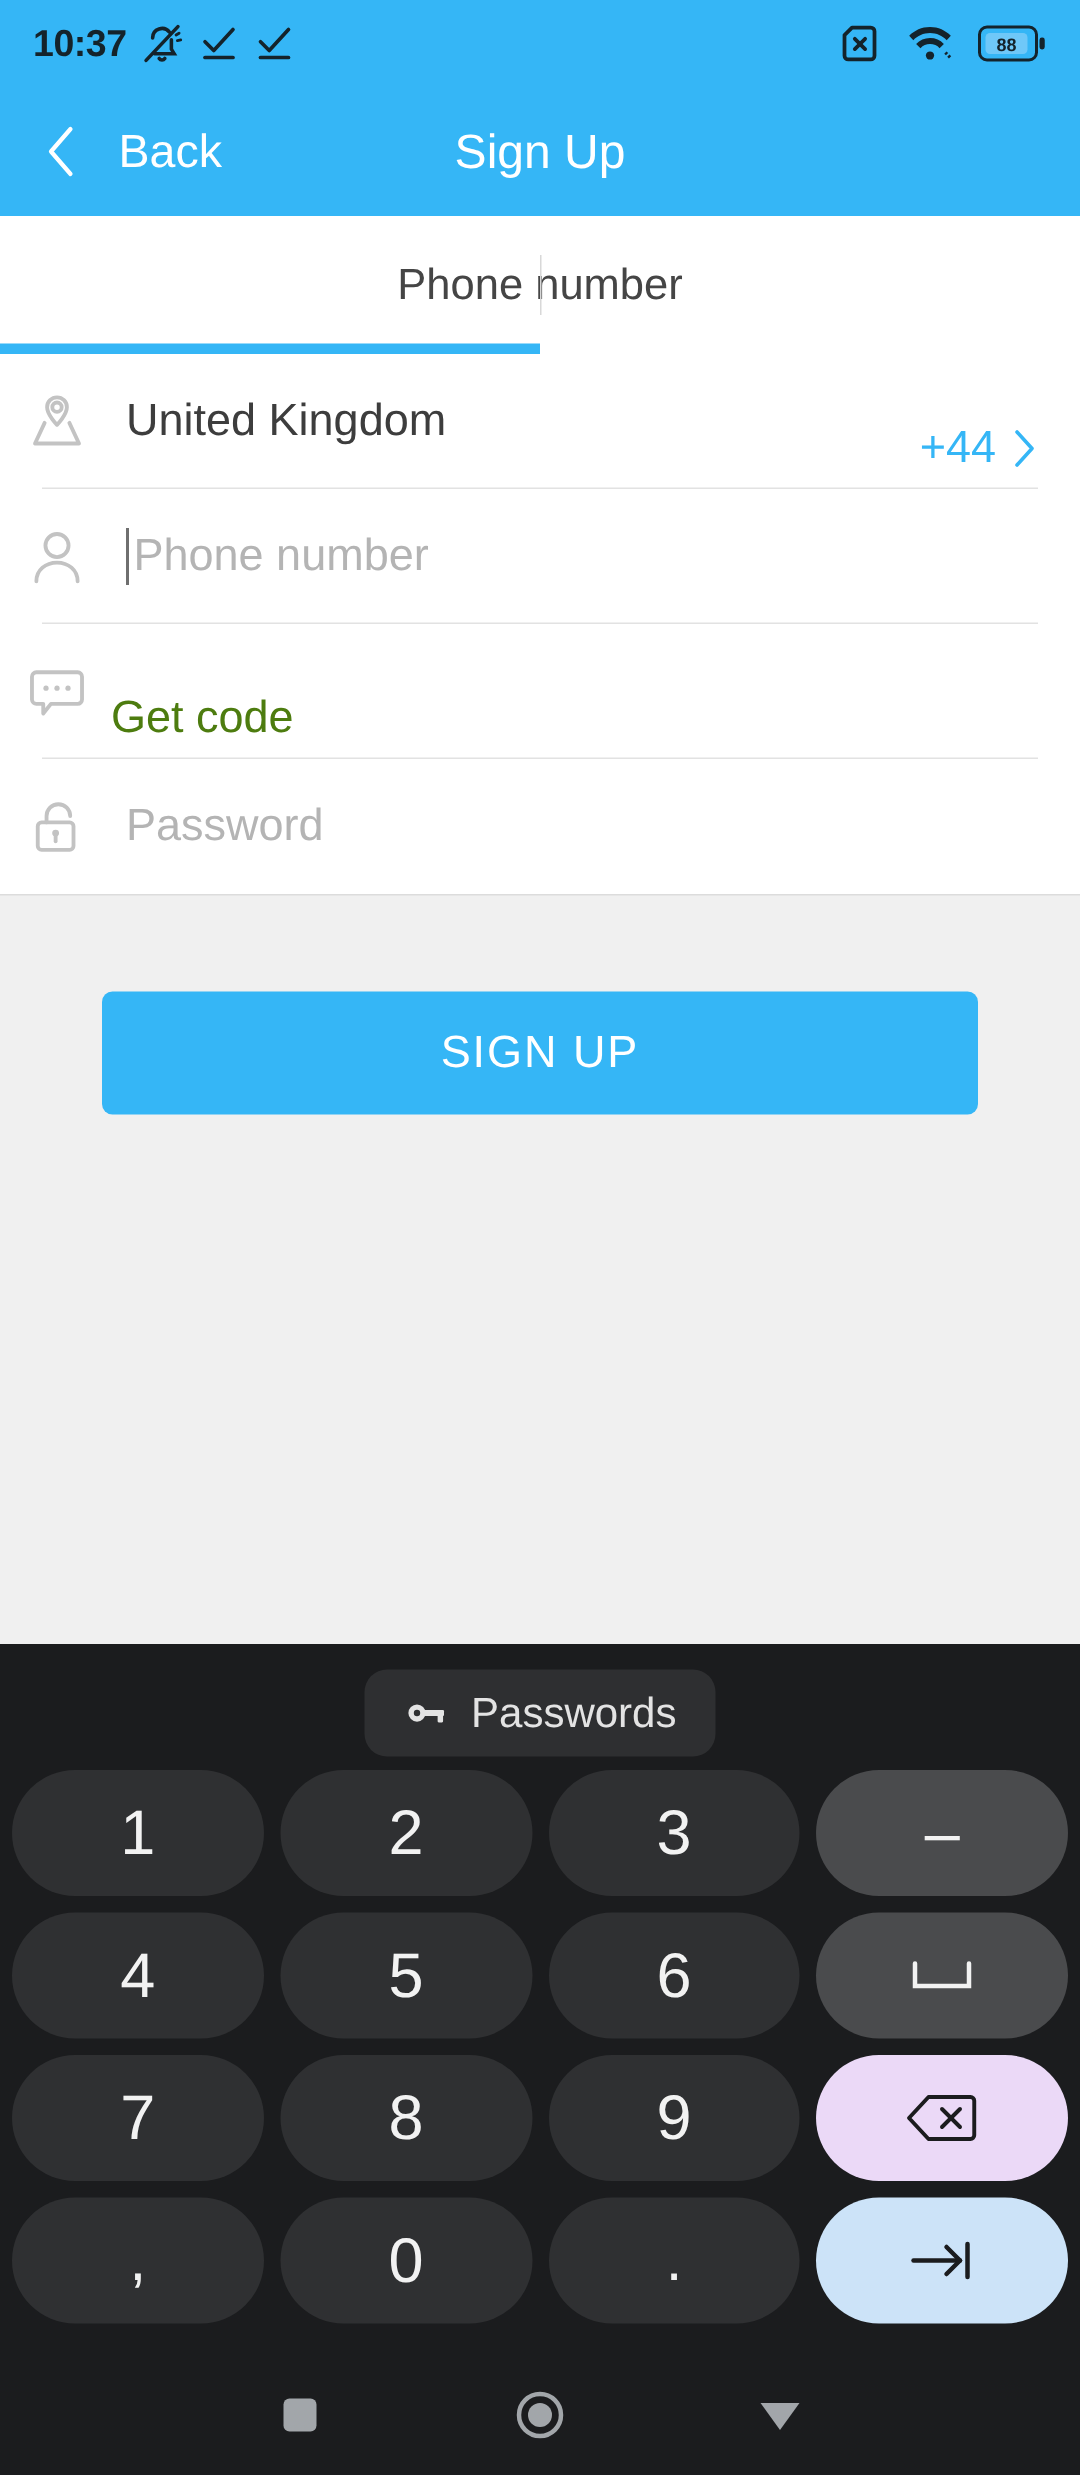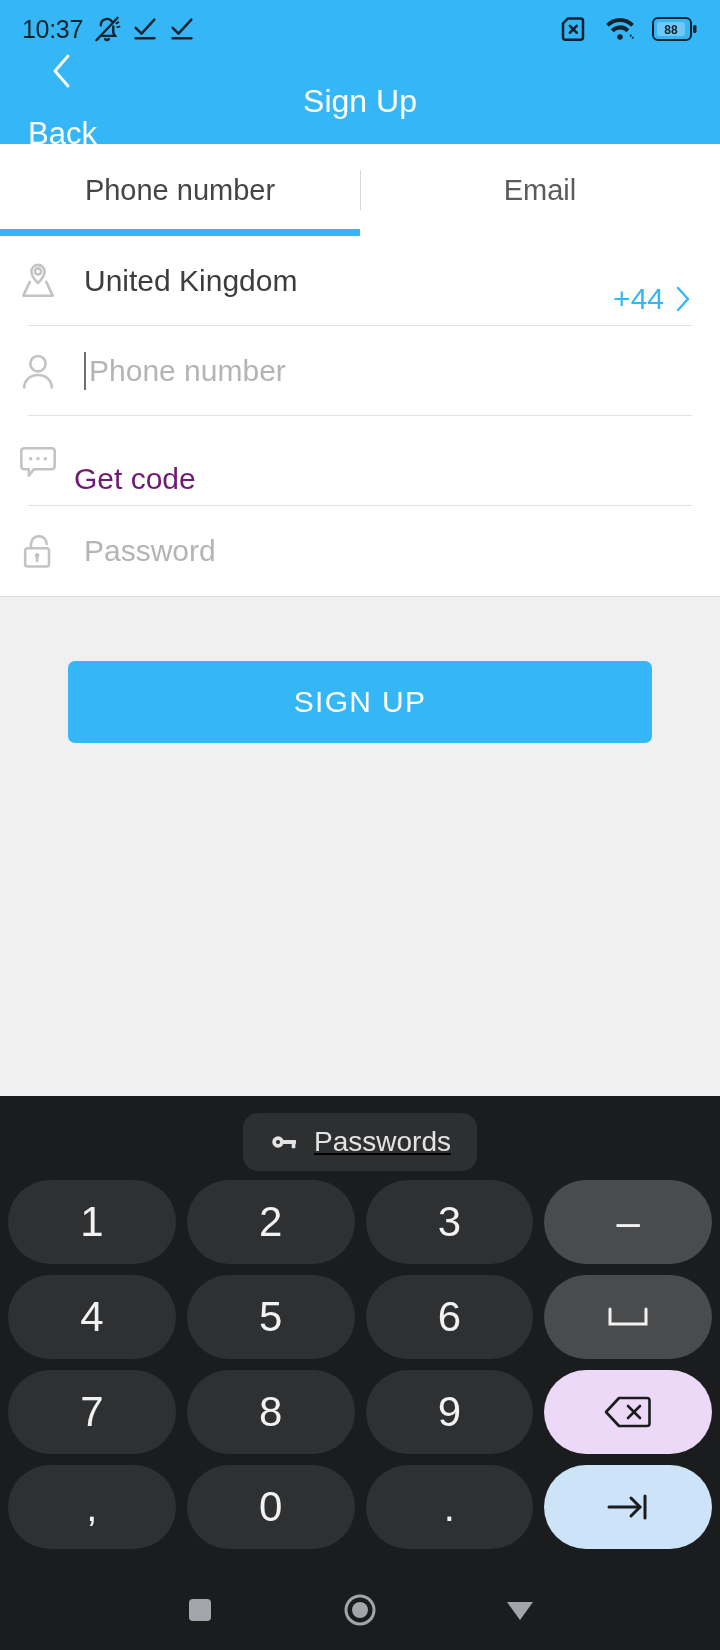--- a/index.html
+++ b/index.html
@@ -32,20 +32,21 @@
   }
   .status-left {
     display: flex;
     align-items: center;
     gap: 9px;
   }
   .status-time {
     color: #14232b;
     font-size: 25px;
     letter-spacing: -0.3px;
+    font-weight: bold;
   }
   .status-right {
     margin-left: auto;
     display: flex;
     align-items: center;
     gap: 16px;
   }
   .sicon { display: block; }
 
   
@@ -56,21 +57,20 @@
     display: flex;
     align-items: center;
     flex: 0 0 auto;
   }
   .back-btn {
     display: flex;
     align-items: center;
     gap: 25px;
     padding-left: 28px;
     cursor: pointer;
-    flex-direction: column;
   }
   .back-label {
     color: #ffffff;
     font-size: 31px;
   }
   .app-title {
     position: absolute;
     left: 0; right: 0;
     text-align: center;
     color: #ffffff;
@@ -159,21 +159,21 @@
   }
   .f-right {
     font-size: 30px;
     color: #35B6F6;
     display: flex;
     align-items: center;
     gap: 10px;
     cursor: pointer;
     margin-top: 36px;
   }
-  .f-right.link { color: #701a75; }
+  .f-right.link { color: #4d7c0f; }
 
   
   .content {
     background: #f0f0f0;
     flex: 1 1 auto;
     border-top: 1px solid #dcdcdc;
     padding-top: 64px;
   }
   .signup-btn {
     margin: 0 68px;
@@ -206,21 +206,20 @@
   }
   .pw-chip {
     background: #2e2f31;
     border-radius: 15px;
     height: 58px;
     display: flex;
     align-items: center;
     gap: 15px;
     padding: 12px 26px;
     cursor: pointer;
-    text-decoration: underline;
   }
   .pw-chip-label {
     color: #e3e3e3;
     font-size: 28px;
   }
   .keys {
     padding: 0 8px 10px 8px;
   }
   .krow {
     display: flex;
@@ -324,23 +323,20 @@
       <span class="back-label">Back</span>
     </div>
     <div class="app-title">Sign Up</div>
   </div>
 
   <div class="tabs">
     <div class="tab active">
       <span>Phone number</span>
     </div>
     <div class="tab-divider"></div>
-    <div class="tab">
-      <span>Email</span>
-    </div>
     <div class="tab-indicator"></div>
   </div>
 
   <div class="form">
 
     <div class="field-row">
       <div class="f-icon">
         <svg width="44" height="44" viewBox="0 0 24 24" fill="none" stroke="#c3c3c3" stroke-width="1.4" stroke-linecap="round" stroke-linejoin="round">
           <path d="M7.5 12.5L4 20h16l-3.5-7.5"></path>
           <path d="M12 3.2a3.6 3.6 0 0 0-3.6 3.6c0 2.7 3.6 6.4 3.6 6.4s3.6-3.7 3.6-6.4A3.6 3.6 0 0 0 12 3.2z"></path>

